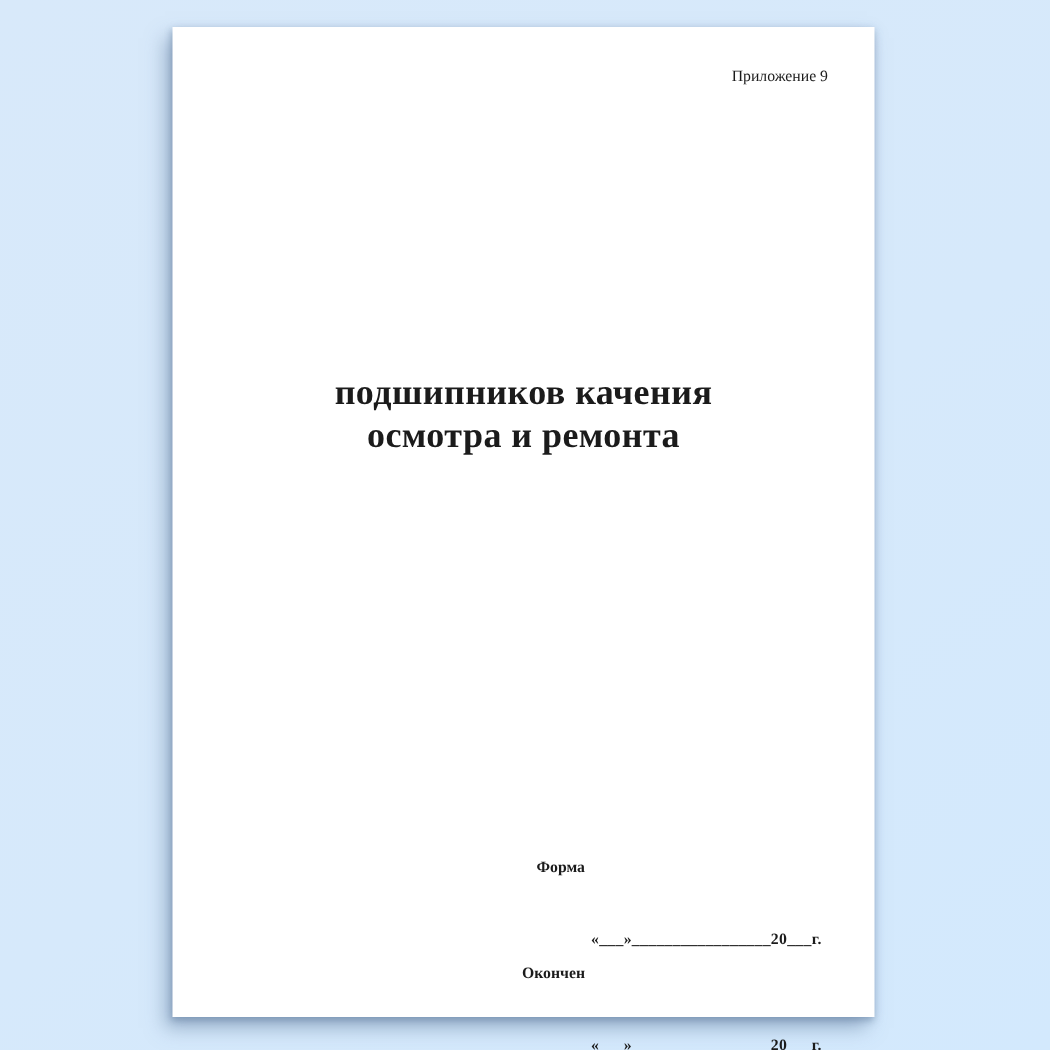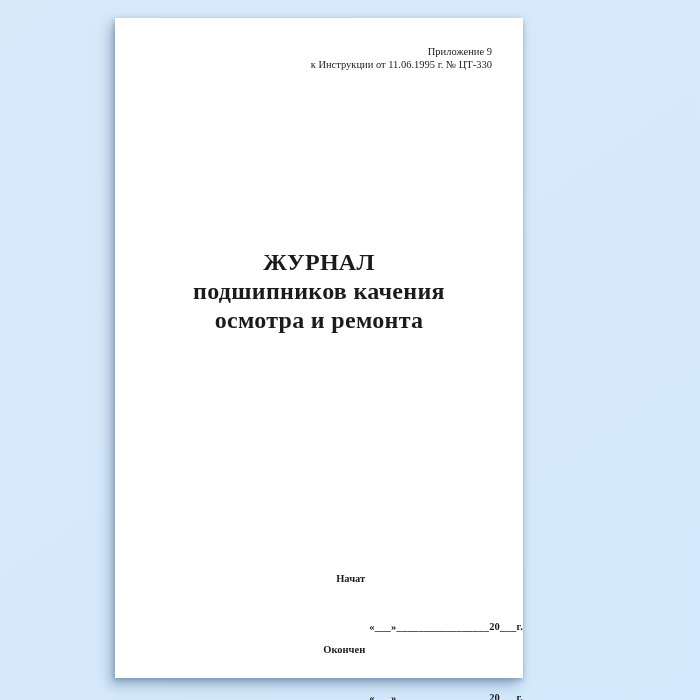--- a/index.html
+++ b/index.html
@@ -11,21 +11,21 @@
   }
   html,body{margin:0;padding:0;}
   body{
     width:700px;height:700px;overflow:hidden;
     background:linear-gradient(145deg,var(--background-top) 0%,#d6e9fb 55%,var(--background-bottom) 100%);
     font-family:"Liberation Serif","DejaVu Serif",serif;
     color:var(--text-color);
   }
   .scene{position:relative;width:700px;height:700px;}
   .page{
-    position:absolute;left:115px;top:18px;width:408px;height:660px;
+    position:absolute;left:115px;top:18px;width:468px;height:660px;
     background:var(--page-color);
     box-shadow:-5px 7px 12px var(--shadow-color), -1px 2px 4px rgba(98,126,160,.35), 0 2px 6px rgba(98,126,160,.3);
   }
   .header-block{
     position:absolute;top:27px;right:31px;
     text-align:right;font-size:10.5px;line-height:13px;white-space:nowrap;
   }
   .form-line{margin-top:12px;font-weight:bold;}
   .title-block{
     position:absolute;top:230px;left:0;right:0;
@@ -41,32 +41,30 @@
   .date-rest{display:inline-block;padding-left:4px;letter-spacing:.2px;margin-top:48px;}
 </style>
 </head>
 <body>
 
 <div class="scene">
   <div class="page">
 
     <div class="header-block">
       <div>Приложение 9</div>
-      <div>к Инструкции от 11.06.1995 г. № ЦТ-330</div>
     </div>
 
     <div class="title-block">
-      <div>ЖУРНАЛ</div>
       <div>подшипников качения</div>
       <div>осмотра и ремонта</div>
     </div>
 
     <div class="dates-block">
       <div class="date-row">
-        <span class="date-label">Начат</span>
+        <span class="date-label">Форма</span>
         <span class="date-rest">«___»_________________20___г.</span>
       </div>
       <div class="date-row">
         <span class="date-label">Окончен</span>
         <span class="date-rest">«___»_________________20___г.</span>
       </div>
     </div>
 
   </div>
 </div>

